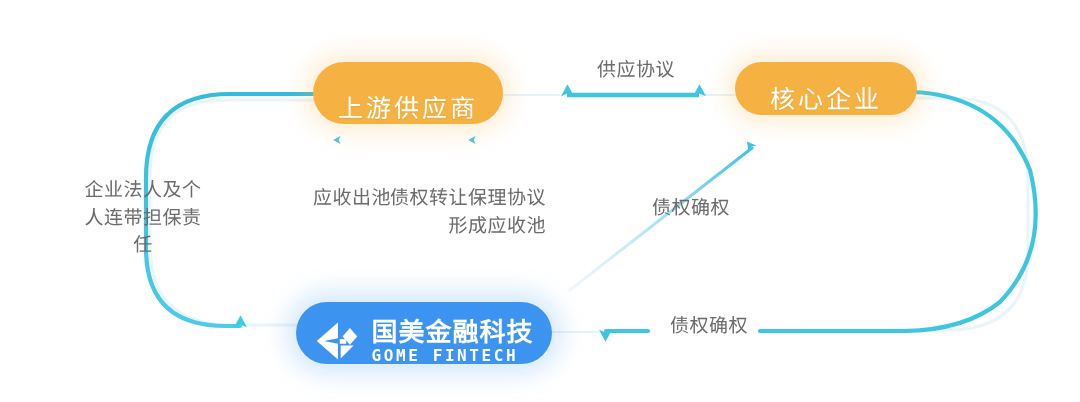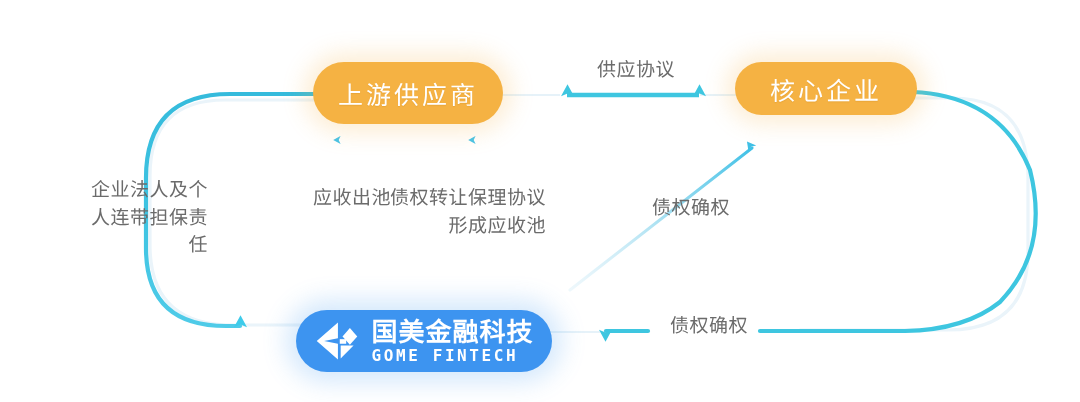--- a/index.html
+++ b/index.html
@@ -23,21 +23,21 @@
     left: 0;
     top: 0;
     width: 1080px;
     height: 402px;
   }
 
   
   .node {
     position: absolute;
     display: flex;
-    align-items: center;
+    align-items: flex-end;
     justify-content: center;
     box-sizing: border-box;
     z-index: 5;
   }
   .node-orange {
     background: #F5B243;
     border-radius: 34px;
     color: #ffffff;
     font-size: 25px;
     letter-spacing: 3px;
@@ -60,21 +60,20 @@
   #node-gome {
     left: 296px;
     top: 302px;
     width: 256px;
     height: 62px;
     background: #3D94F0;
     border-radius: 32px;
     box-shadow: 0 0 24px 10px rgba(61, 148, 240, 0.22);
     padding: 0 14px;
     gap: 11px;
-    margin-top: 8px;
   }
   .gome-mark {
     flex: 0 0 auto;
     width: 46px;
     height: 46px;
     display: block;
   }
   .gome-text {
     display: flex;
     flex-direction: column;
@@ -108,21 +107,21 @@
     letter-spacing: 0.5px;
     z-index: 4;
     white-space: pre-line;
     background: transparent;
     font-family: Liberation Mono, monospace;
   }
   #label-guarantee {
     left: 78px;
     top: 178px;
     width: 130px;
-    text-align: right;
+    text-align: center;
   }
   #label-receivable-out {
     left: 300px;
     top: 186px;
     width: 104px;
     text-align: center;
   }
   #label-assignment {
     left: 382px;
     top: 186px;

